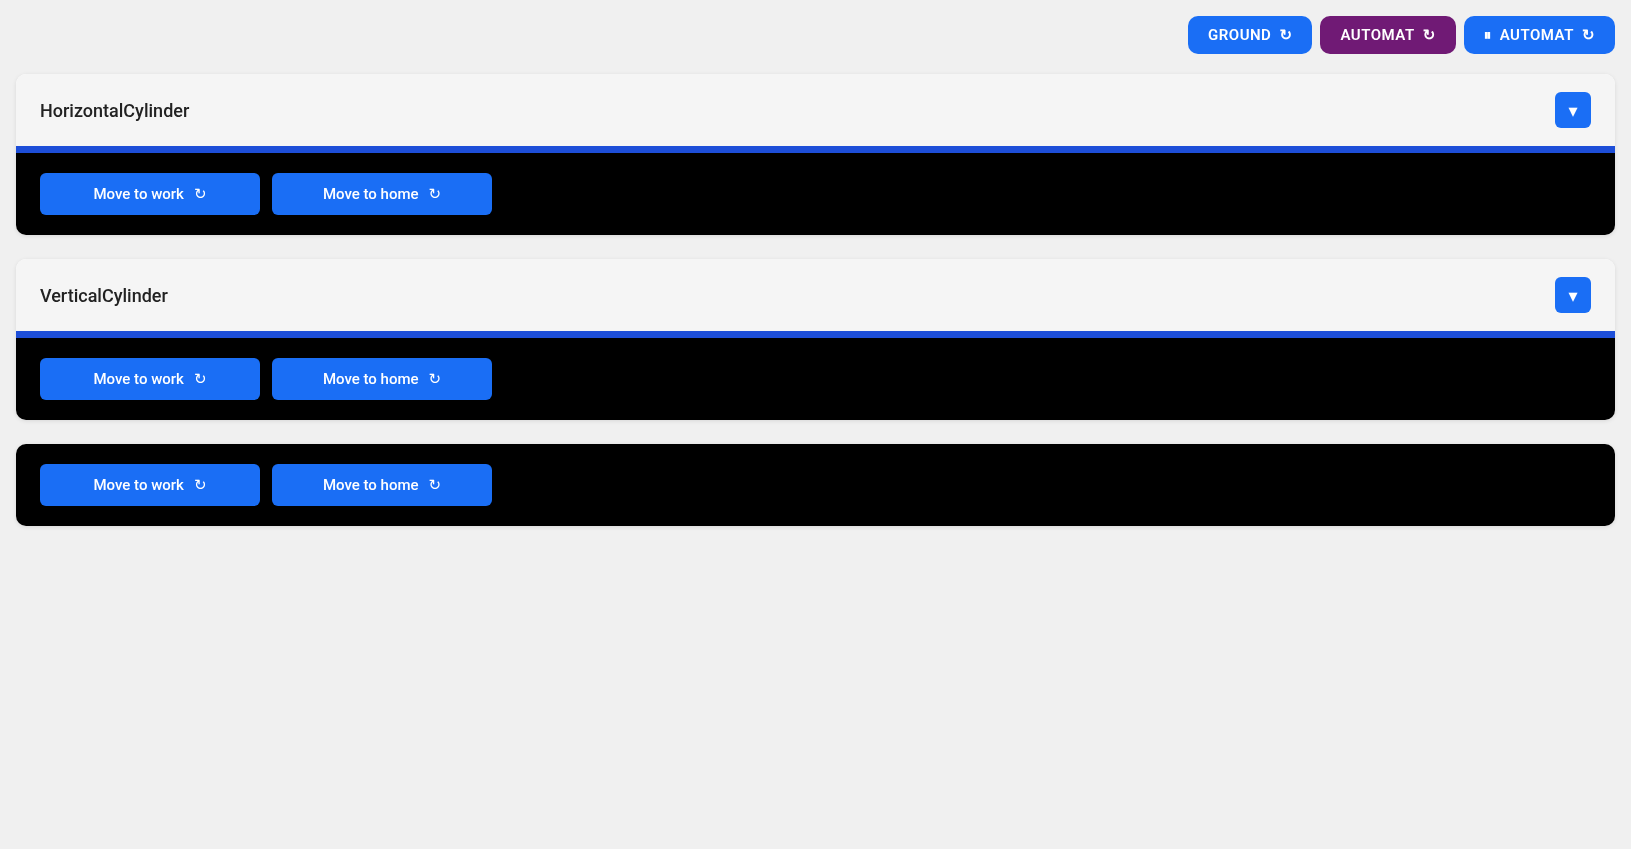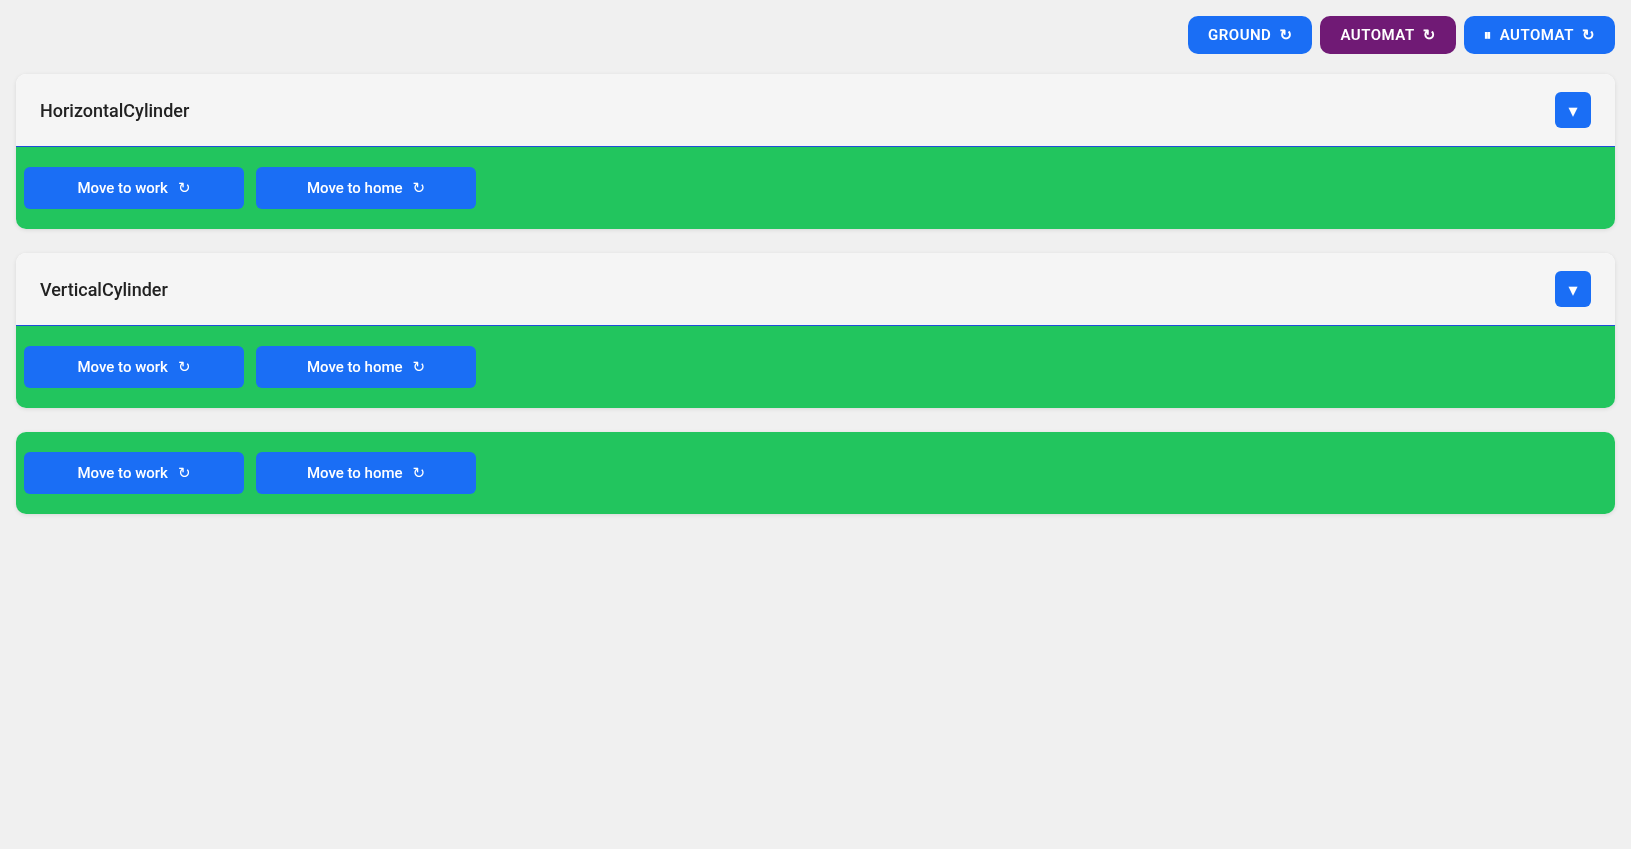--- a/index.html
+++ b/index.html
@@ -55,21 +55,21 @@
       margin-bottom: 24px;
       overflow: hidden;
     }
 
     .card-header {
       display: flex;
       align-items: center;
       justify-content: space-between;
       padding: 18px 24px;
       background: #f5f5f5;
-      border-bottom: 1px solid #1d4ed8;
+      border-bottom: 7px solid #1d4ed8;
     }
 
     .card-title {
       font-size: 18px;
       font-weight: 500;
       color: #222;
     }
 
     .expand-btn {
       background: #1a6ef5;
@@ -79,22 +79,22 @@
       height: 36px;
       display: flex;
       align-items: center;
       justify-content: center;
       cursor: pointer;
       color: white;
       font-size: 14px;
     }
 
     .card-body {
-      padding: 20px 8px;
-      background: #22c55e;
+      padding: 20px 24px;
+      background: #000000;
     }
 
     .button-row {
       display: flex;
       gap: 12px;
     }
 
     .action-btn {
       display: flex;
       align-items: center;

